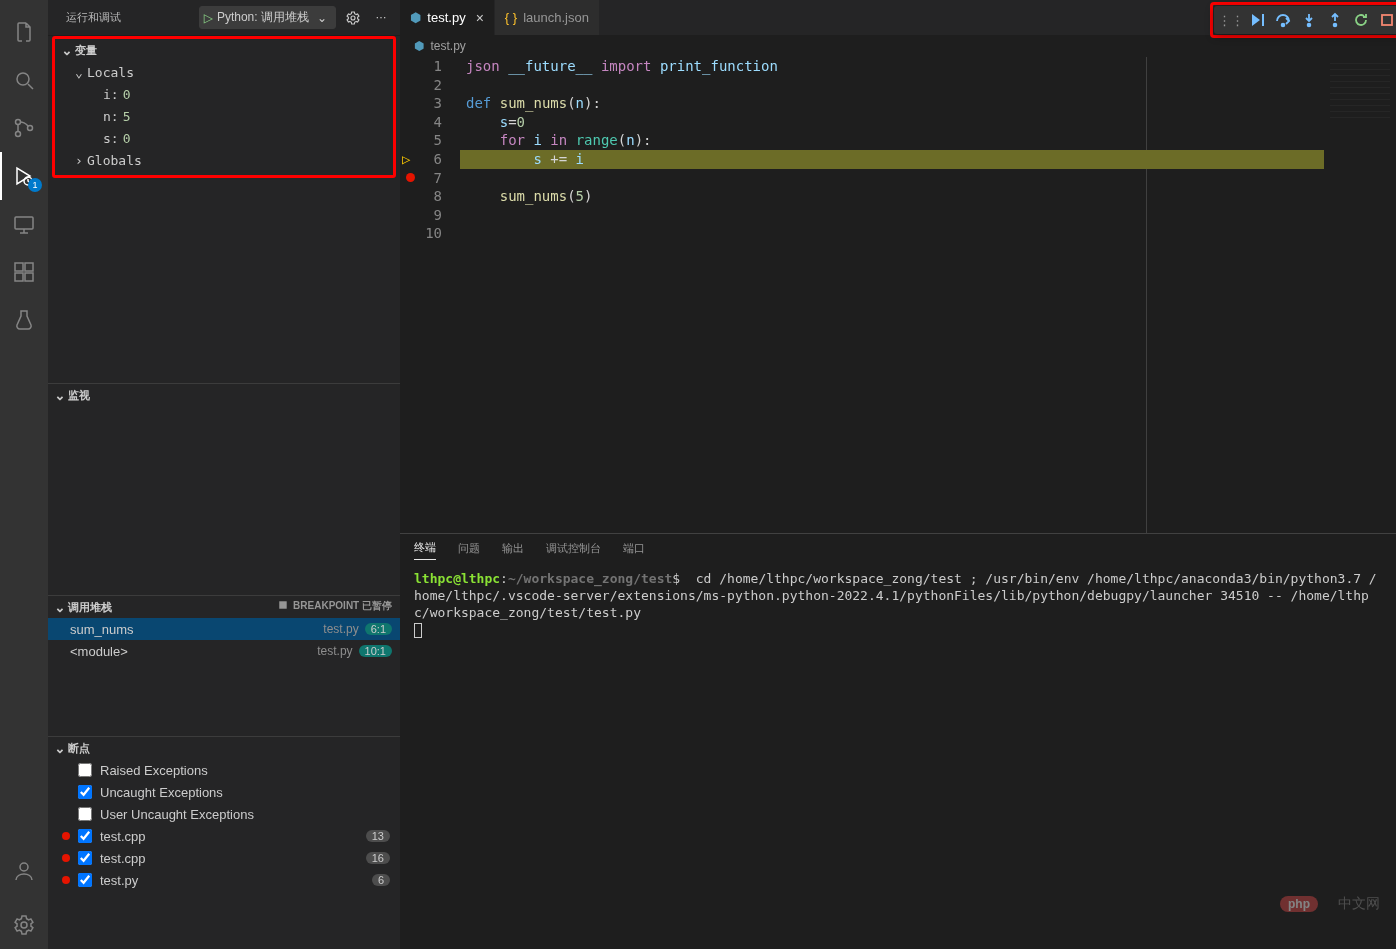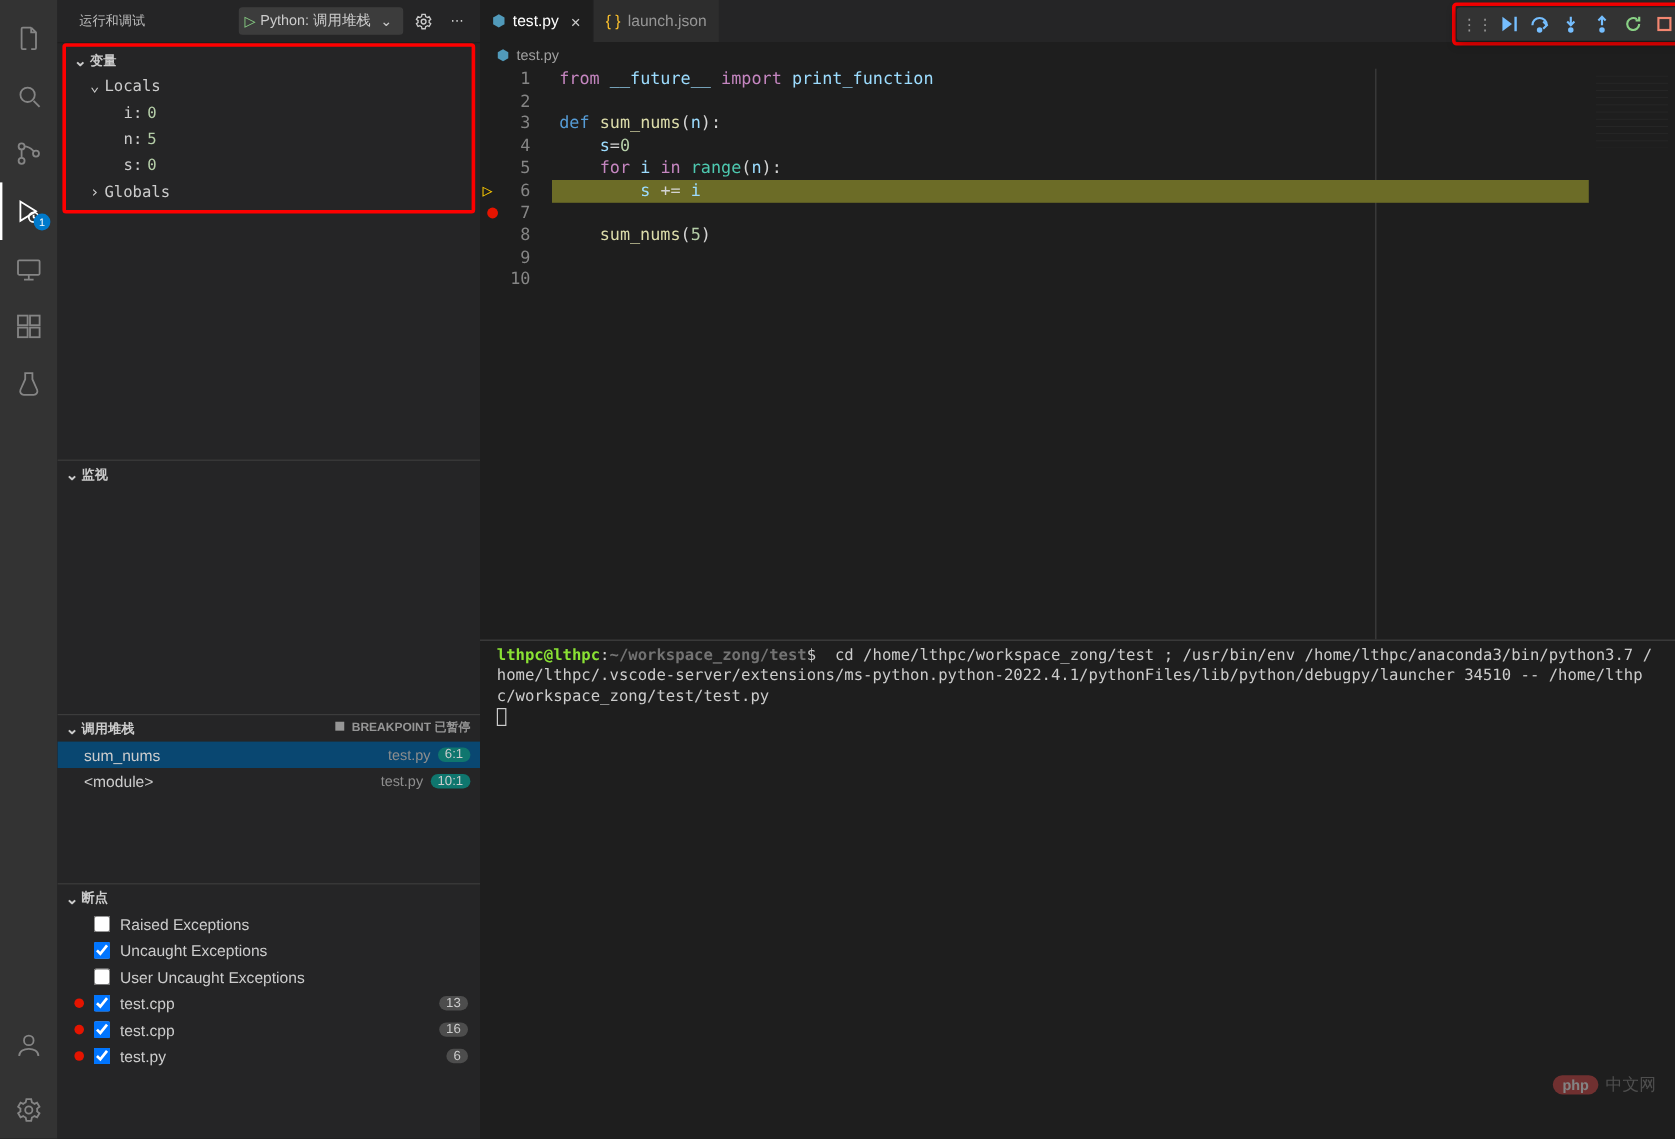--- a/index.html
+++ b/index.html
@@ -202,21 +202,21 @@
   color:#cccccc;
 }
 .term-user { color:#8ae234; font-weight:bold; }
 .term-path { color:#737373; font-weight:bold; }
 .cursor-block { display:inline-block; width:8px; height:15px; border:1px solid #ccc; vertical-align:middle; }
 
 
 .watermark {
   position:absolute; right:16px; bottom:36px;
   color:#888; font-size:14px; opacity:.45;
-  display:flex; align-items:center; gap:6px;margin-left:40px;
+  display:flex; align-items:center; gap:20px;margin-left:40px;
 }
 .watermark .pill { background:#d34646; color:#fff; padding:1px 8px; border-radius:10px; font-weight:bold; font-size:12px;}
 
 
 .minimap {
   width:72px; background:transparent; position:relative;
 }
 .minimap::before{
   content:""; position:absolute; top:6px; left:6px; right:6px; height:60px;
   background: linear-gradient(#3a3a3a 10%, transparent 10%) 0 0/100% 6px;
@@ -481,33 +481,40 @@
       <div class="ln">4</div>
       <div class="ln">5</div>
       <div class="ln">6</div>
       <div class="ln">7</div>
       <div class="ln">8</div>
       <div class="ln">9</div>
       <div class="ln">10</div>
     </div>
     <div class="code-area">
       <div class="ruler"></div>
-      <div class="code-line"><span class="tok-kw">from</span> <span class="tok-var">__future__</span> <span class="tok-kw">import</span> <span class="tok-var">print_function</span></div>
+      <div class="code-line"><span class="tok-kw">json</span> <span class="tok-var">__future__</span> <span class="tok-kw">import</span> <span class="tok-var">print_function</span></div>
       <div class="code-line"></div>
       <div class="code-line"><span class="tok-def">def</span> <span class="tok-fn">sum_nums</span><span class="tok-p">(</span><span class="tok-var">n</span><span class="tok-p">):</span></div>
       <div class="code-line">    <span class="tok-var">s</span><span class="tok-op">=</span><span class="tok-num">0</span></div>
       <div class="code-line">    <span class="tok-kw">for</span> <span class="tok-var">i</span> <span class="tok-kw">in</span> <span class="tok-bi">range</span><span class="tok-p">(</span><span class="tok-var">n</span><span class="tok-p">):</span></div>
       <div class="code-line hl-line">        <span class="tok-var">s</span> <span class="tok-op">+=</span> <span class="tok-var">i</span></div>
       <div class="code-line"></div>
       <div class="code-line">    <span class="tok-fn">sum_nums</span><span class="tok-p">(</span><span class="tok-num">5</span><span class="tok-p">)</span></div>
     </div>
     <div class="minimap"></div>
   </div>
 
   <div class="panel">
+    <div class="panel-tabs">
+      <span class="panel-tab active">终端</span>
+      <span class="panel-tab">问题</span>
+      <span class="panel-tab">输出</span>
+      <span class="panel-tab">调试控制台</span>
+      <span class="panel-tab">端口</span>
+    </div>
     <div class="terminal"><span class="term-user">lthpc@lthpc</span>:<span class="term-path">~/workspace_zong/test</span>$  <span>cd /home/lthpc/workspace_zong/test ; /usr/bin/env /home/lthpc/anaconda3/bin/python3.7 /home/lthpc/.vscode-server/extensions/ms-python.python-2022.4.1/pythonFiles/lib/python/debugpy/launcher 34510 -- /home/lthpc/workspace_zong/test/test.py</span>
 <span class="cursor-block"></span></div>
   </div>
 
   <div class="watermark">
     <span class="pill">php</span>
     <span>中文网</span>
   </div>
 </div>
 

